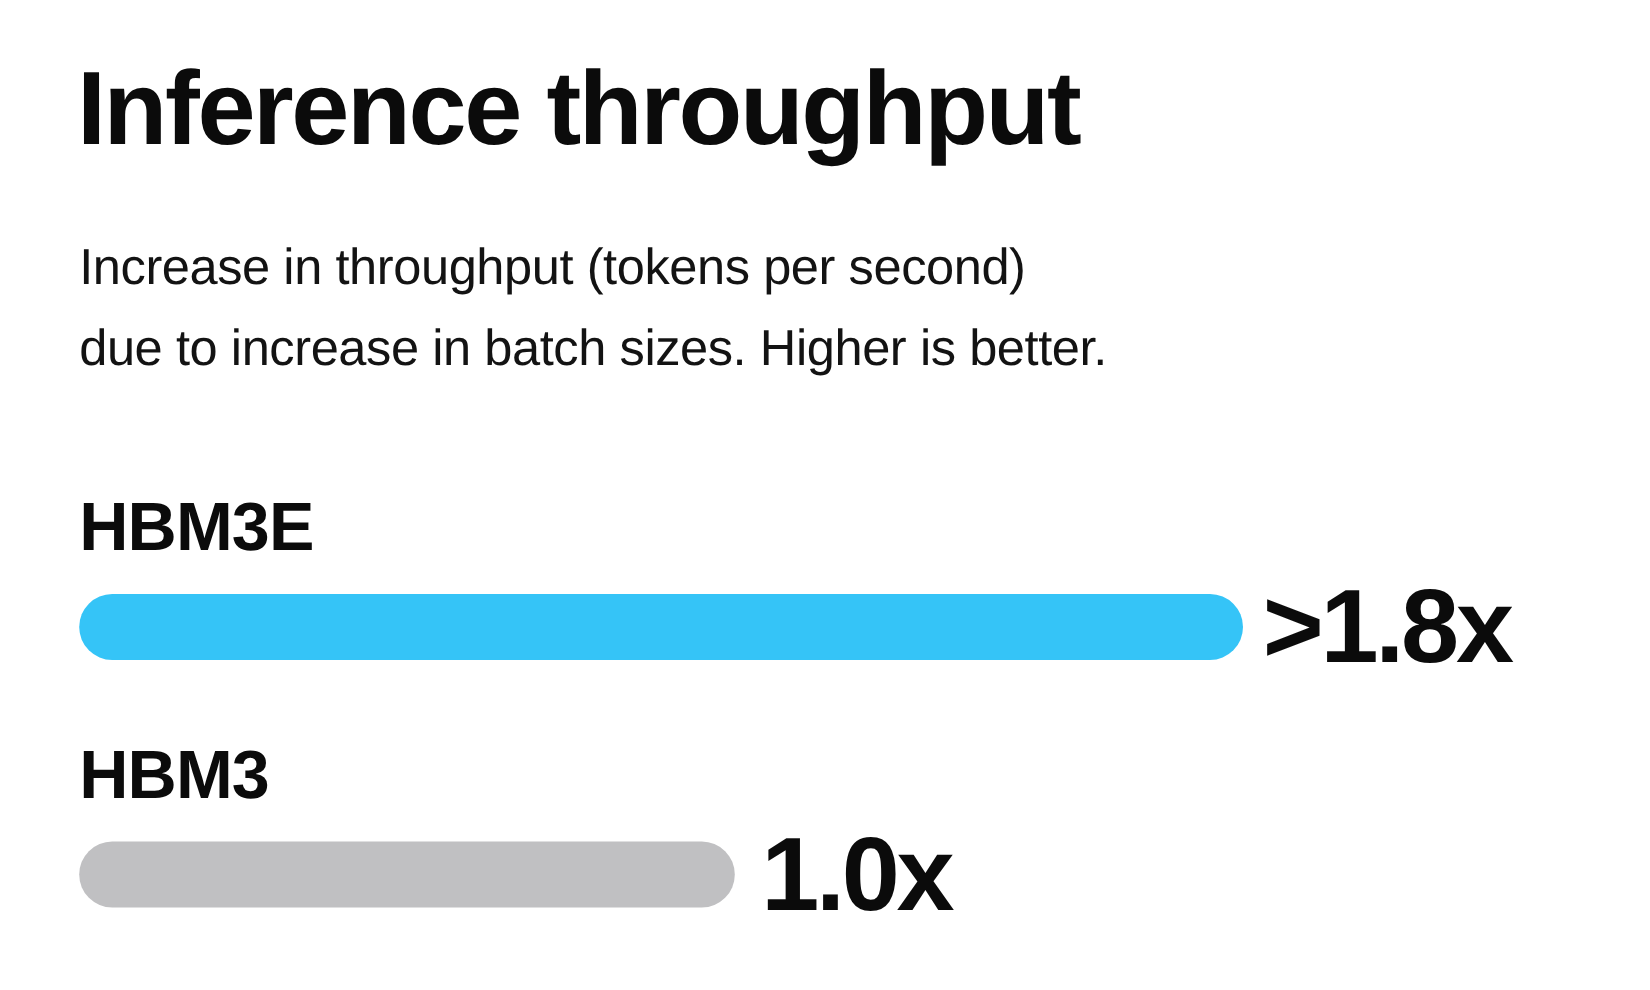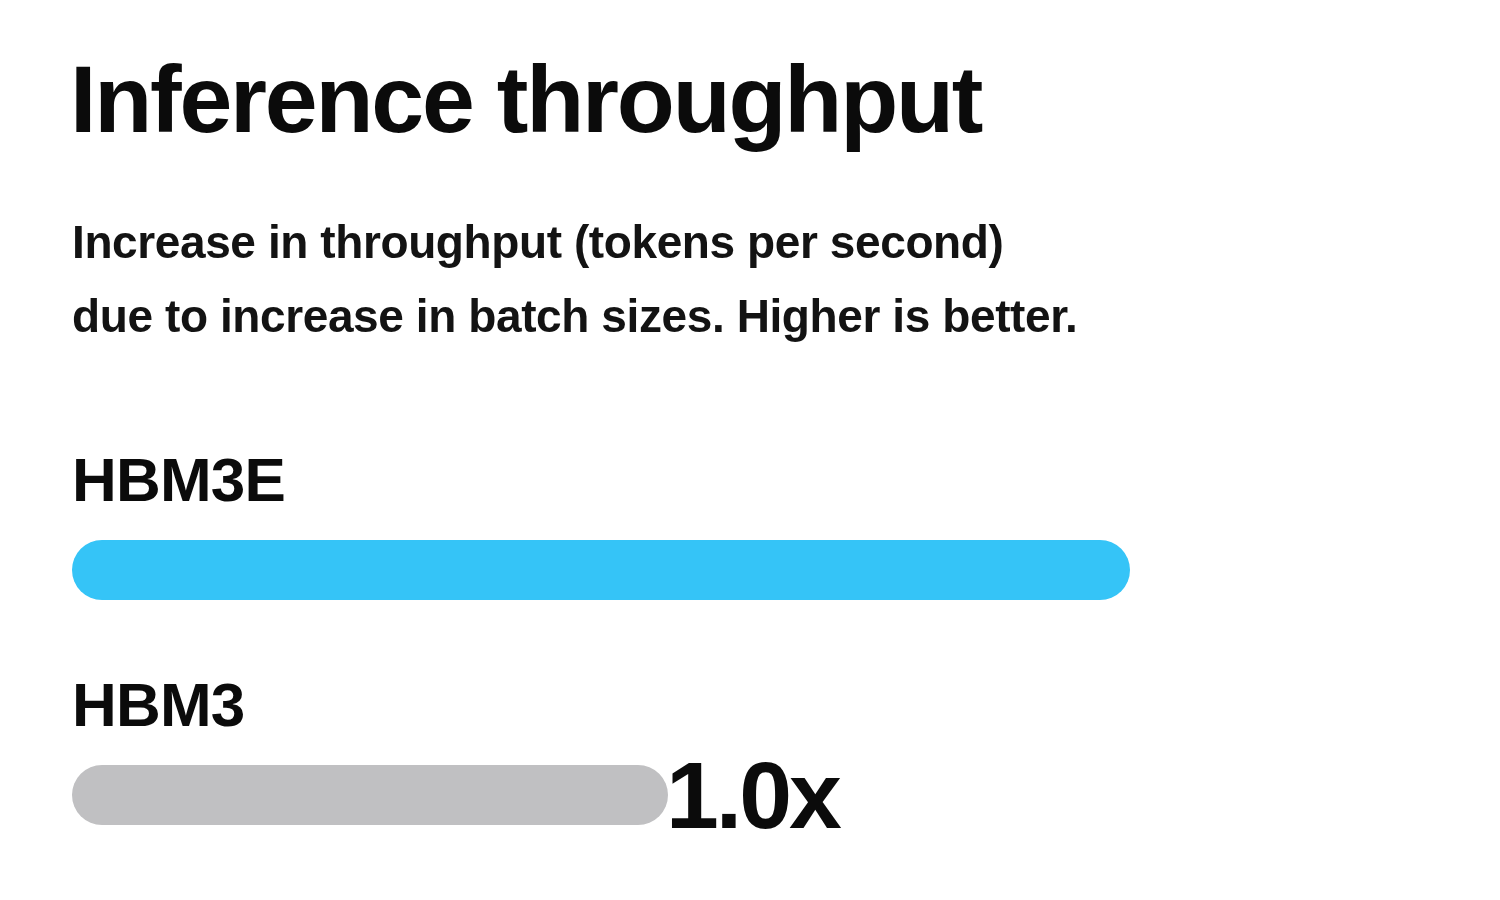--- a/index.html
+++ b/index.html
@@ -30,21 +30,21 @@
     letter-spacing: -2.2px;
     line-height: 1.0;
     color: #0b0b0b;
     white-space: nowrap;
   }
   .chart-subtitle {
     position: absolute;
     left: 72px;
     top: 205px;
     font-size: 46px;
-    font-weight: 700;
+    font-weight: 400;
     line-height: 74px;
     letter-spacing: -0.4px;
     color: #131313;
     white-space: pre-line;
   }
 
   
   .bar-group {
     position: absolute;
     left: 0;
@@ -92,36 +92,37 @@
     position: absolute;
     top: -41px;
     font-size: 95px;
     font-weight: 700;
     letter-spacing: -3px;
     line-height: 142px;
     color: #0b0b0b;
     white-space: nowrap;
   }
   .bar-value-hbm3e { left: 1148px; }
-  .bar-value-hbm3  { left: 666px; }
+  .bar-value-hbm3  { left: 692px; }
 </style>
 </head>
 <body>
 
 <div class="canvas">
 
   <div class="chart-title">Inference throughput</div>
 
   <div class="chart-subtitle">Increase in throughput (tokens per second)
 due to increase in batch sizes. Higher is better.</div>
 
   <div class="bar-group bar-group-hbm3e">
     <div class="series-label">HBM3E</div>
     <div class="bar-row">
       <div class="bar bar-hbm3e"></div>
+      <div class="bar-value bar-value-hbm3e">&gt;1.8x</div>
     </div>
   </div>
 
   <div class="bar-group bar-group-hbm3">
     <div class="series-label">HBM3</div>
     <div class="bar-row">
       <div class="bar bar-hbm3"></div>
       <div class="bar-value bar-value-hbm3">1.0x</div>
     </div>
   </div>

